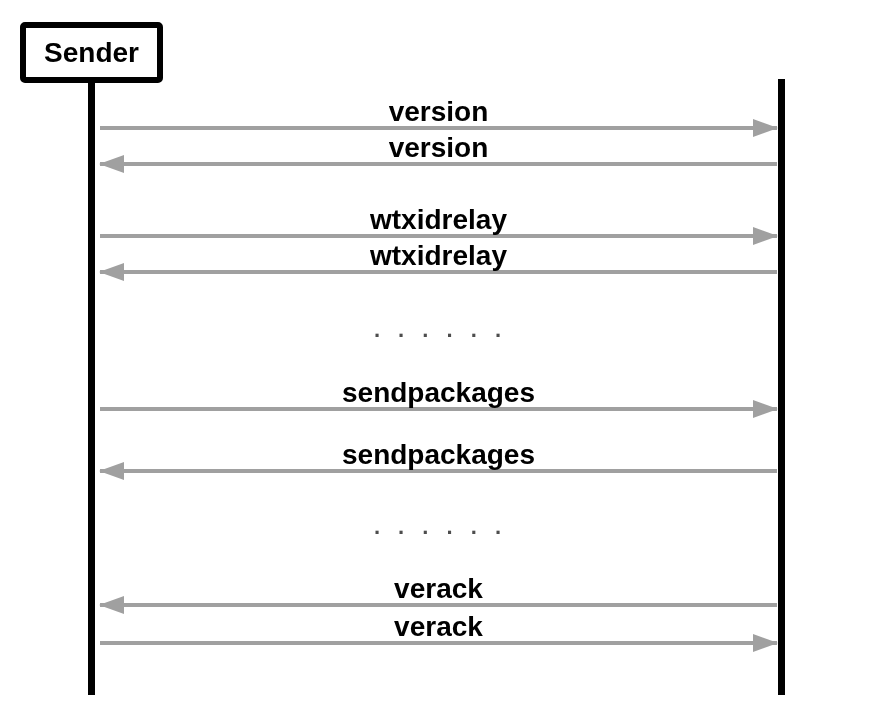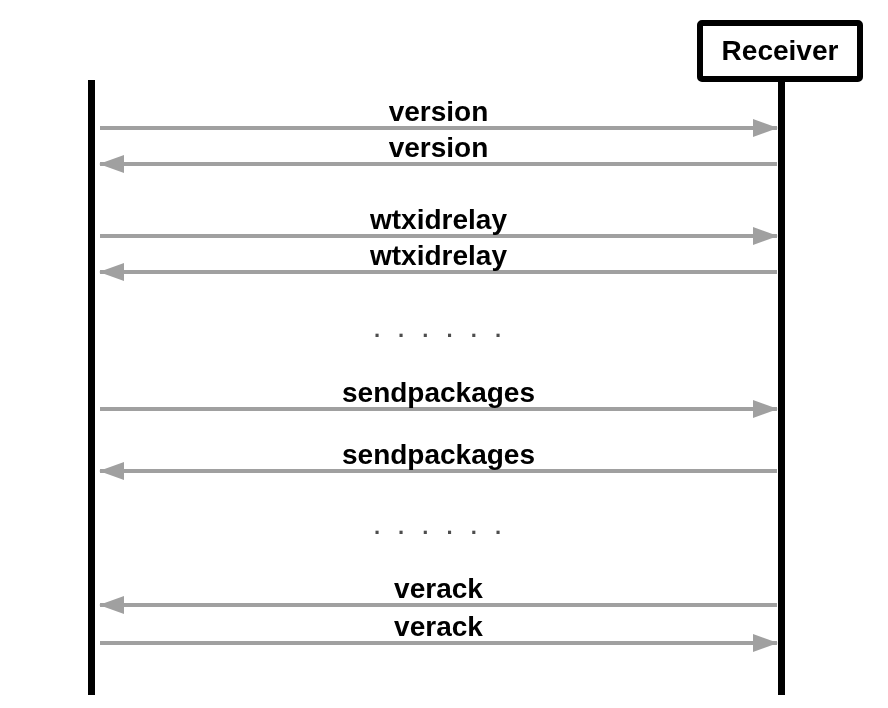--- a/index.html
+++ b/index.html
@@ -104,22 +104,22 @@
   .lbl-6 { top: 441px; }  .arr-6 { top: 462px; }
   .ell-2 { top: 513px; }
   .lbl-7 { top: 575px; }  .arr-7 { top: 596px; }
   .lbl-8 { top: 613px; }  .arr-8 { top: 634px; }
 </style>
 </head>
 <body>
 
 <div class="canvas">
 
-  <div class="actor-box actor-receiver">
-    <span>Receiver</span>
+  <div class="actor-box actor-sender">
+    <span>Sender</span>
   </div>
 
   <div class="lifeline lifeline-sender"></div>
   <div class="lifeline lifeline-receiver"></div>
 
   <div class="msg-label lbl-1">version</div>
   <div class="msg-arrow dir-right arr-1">
     <div class="shaft"></div>
     <div class="head"></div>
   </div>

